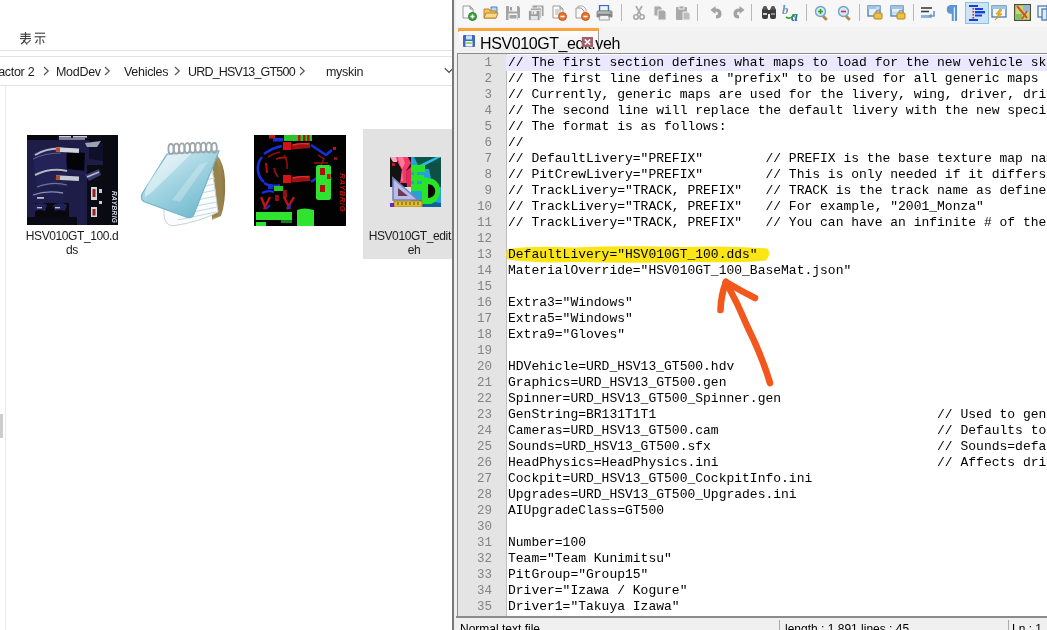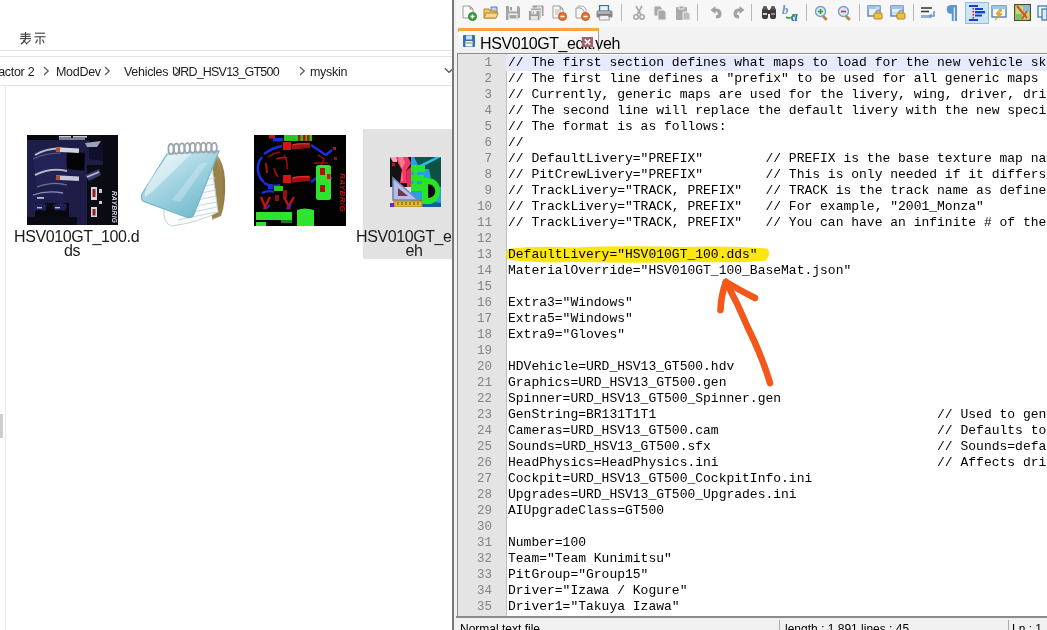--- a/index.html
+++ b/index.html
@@ -5,21 +5,21 @@
 html,body{margin:0;padding:0;}
 #page{position:relative;width:1047px;height:630px;background:#ffffff;overflow:hidden;
   font-family:"Liberation Sans",sans-serif;}
 .abs{position:absolute;}
 #ribline{left:0;top:50px;width:454px;height:1px;background:#e3e3e3;}
 #addrtop{left:0;top:56px;width:454px;height:1px;background:#e2e2e2;}
 #addrbot{left:0;top:85px;width:454px;height:1px;background:#e2e2e2;}
 #navline{left:5px;top:86px;width:1px;height:544px;background:#e9e9e9;}
 #navthumb{left:0;top:414px;width:3px;height:24px;background:#cdcdcd;}
 .crumb{top:64.5px;font-size:12.5px;color:#1c1c1c;letter-spacing:-0.3px;}
-.lbl{top:230px;width:116px;text-align:center;font-size:16px;line-height:13.5px;color:#1b1b1b;letter-spacing:-0.4px;}
+.lbl{top:230px;width:116px;text-align:center;font-size:12px;line-height:13.5px;color:#1b1b1b;letter-spacing:-0.4px;}
 #sel4{left:363px;top:129px;width:95px;height:130px;background:#e2e2e2;}
 
 #npp{left:452px;top:0;width:595px;height:630px;background:#f0f0f0;border-left:2px solid #787878;box-sizing:border-box;}
 #toolbar{left:2px;top:0;width:593px;height:27px;background:#f7f7f7;}
 .tsep{top:4px;width:1px;height:17px;background:#b8b8b8;}
 #pressbox{left:511px;top:2px;width:24px;height:22px;background:#cbe4f7;border:1px solid #8ebfe8;box-sizing:border-box;}
 #tabbar{left:2px;top:27px;width:593px;height:26px;background:#f2f2f2;}
 #tab{left:5px;top:31px;width:140px;height:20px;background:linear-gradient(#fdfdfd,#efefef);border-right:1px solid #9a9a9a;box-sizing:border-box;}
 #taborange{left:4px;top:28px;width:141px;height:3.5px;background:#fba33c;}
 #tabtext{left:26px;top:35px;font-size:16px;color:#000000;letter-spacing:-0.4px;}
@@ -64,25 +64,25 @@
       <path d="M1 1 L5.2 5 L1 9" stroke="#5a5a5a" stroke-width="1.25" fill="none"></path>
     </svg>
   <div class="abs crumb" style="left:56px;text-align:right;">ModDev</div>
   <svg class="abs" style="left:104px;top:66px;" width="7" height="10">
       <path d="M1 1 L5.2 5 L1 9" stroke="#5a5a5a" stroke-width="1.25" fill="none"></path>
     </svg>
   <div class="abs crumb" style="left:124px;text-align:center;">Vehicles</div>
   <svg class="abs" style="left:174px;top:66px;" width="7" height="10">
       <path d="M1 1 L5.2 5 L1 9" stroke="#5a5a5a" stroke-width="1.25" fill="none"></path>
     </svg>
-  <div class="abs crumb" style="left:172px;letter-spacing:-0.8px;">URD_HSV13_GT500</div>
+  <div class="abs crumb" style="left:188px;letter-spacing:-0.8px;">URD_HSV13_GT500</div>
   <svg class="abs" style="left:299px;top:66px;" width="7" height="10">
       <path d="M1 1 L5.2 5 L1 9" stroke="#5a5a5a" stroke-width="1.25" fill="none"></path>
     </svg>
-  <div class="abs crumb" style="left:310px;">myskin</div>
+  <div class="abs crumb" style="left:326px;">myskin</div>
   <svg class="abs" style="left:444px;top:67px;" width="10" height="7">
       <path d="M0.8 1.2 L5 5.4 L9.2 1.2" stroke="#474747" stroke-width="1.2" fill="none"></path>
     </svg>
   <div class="abs" id="navline"></div>
   <div class="abs" id="navthumb"></div>
 
   <svg class="abs" style="left:27px;top:135px;" width="91" height="90" viewBox="0 0 91 90">
     <rect width="91" height="90" fill="#1d1d48"></rect>
     <rect x="0" y="0" width="91" height="5" fill="#070710"></rect>
     <rect x="30" y="0" width="34" height="4" fill="#11112a"></rect>

